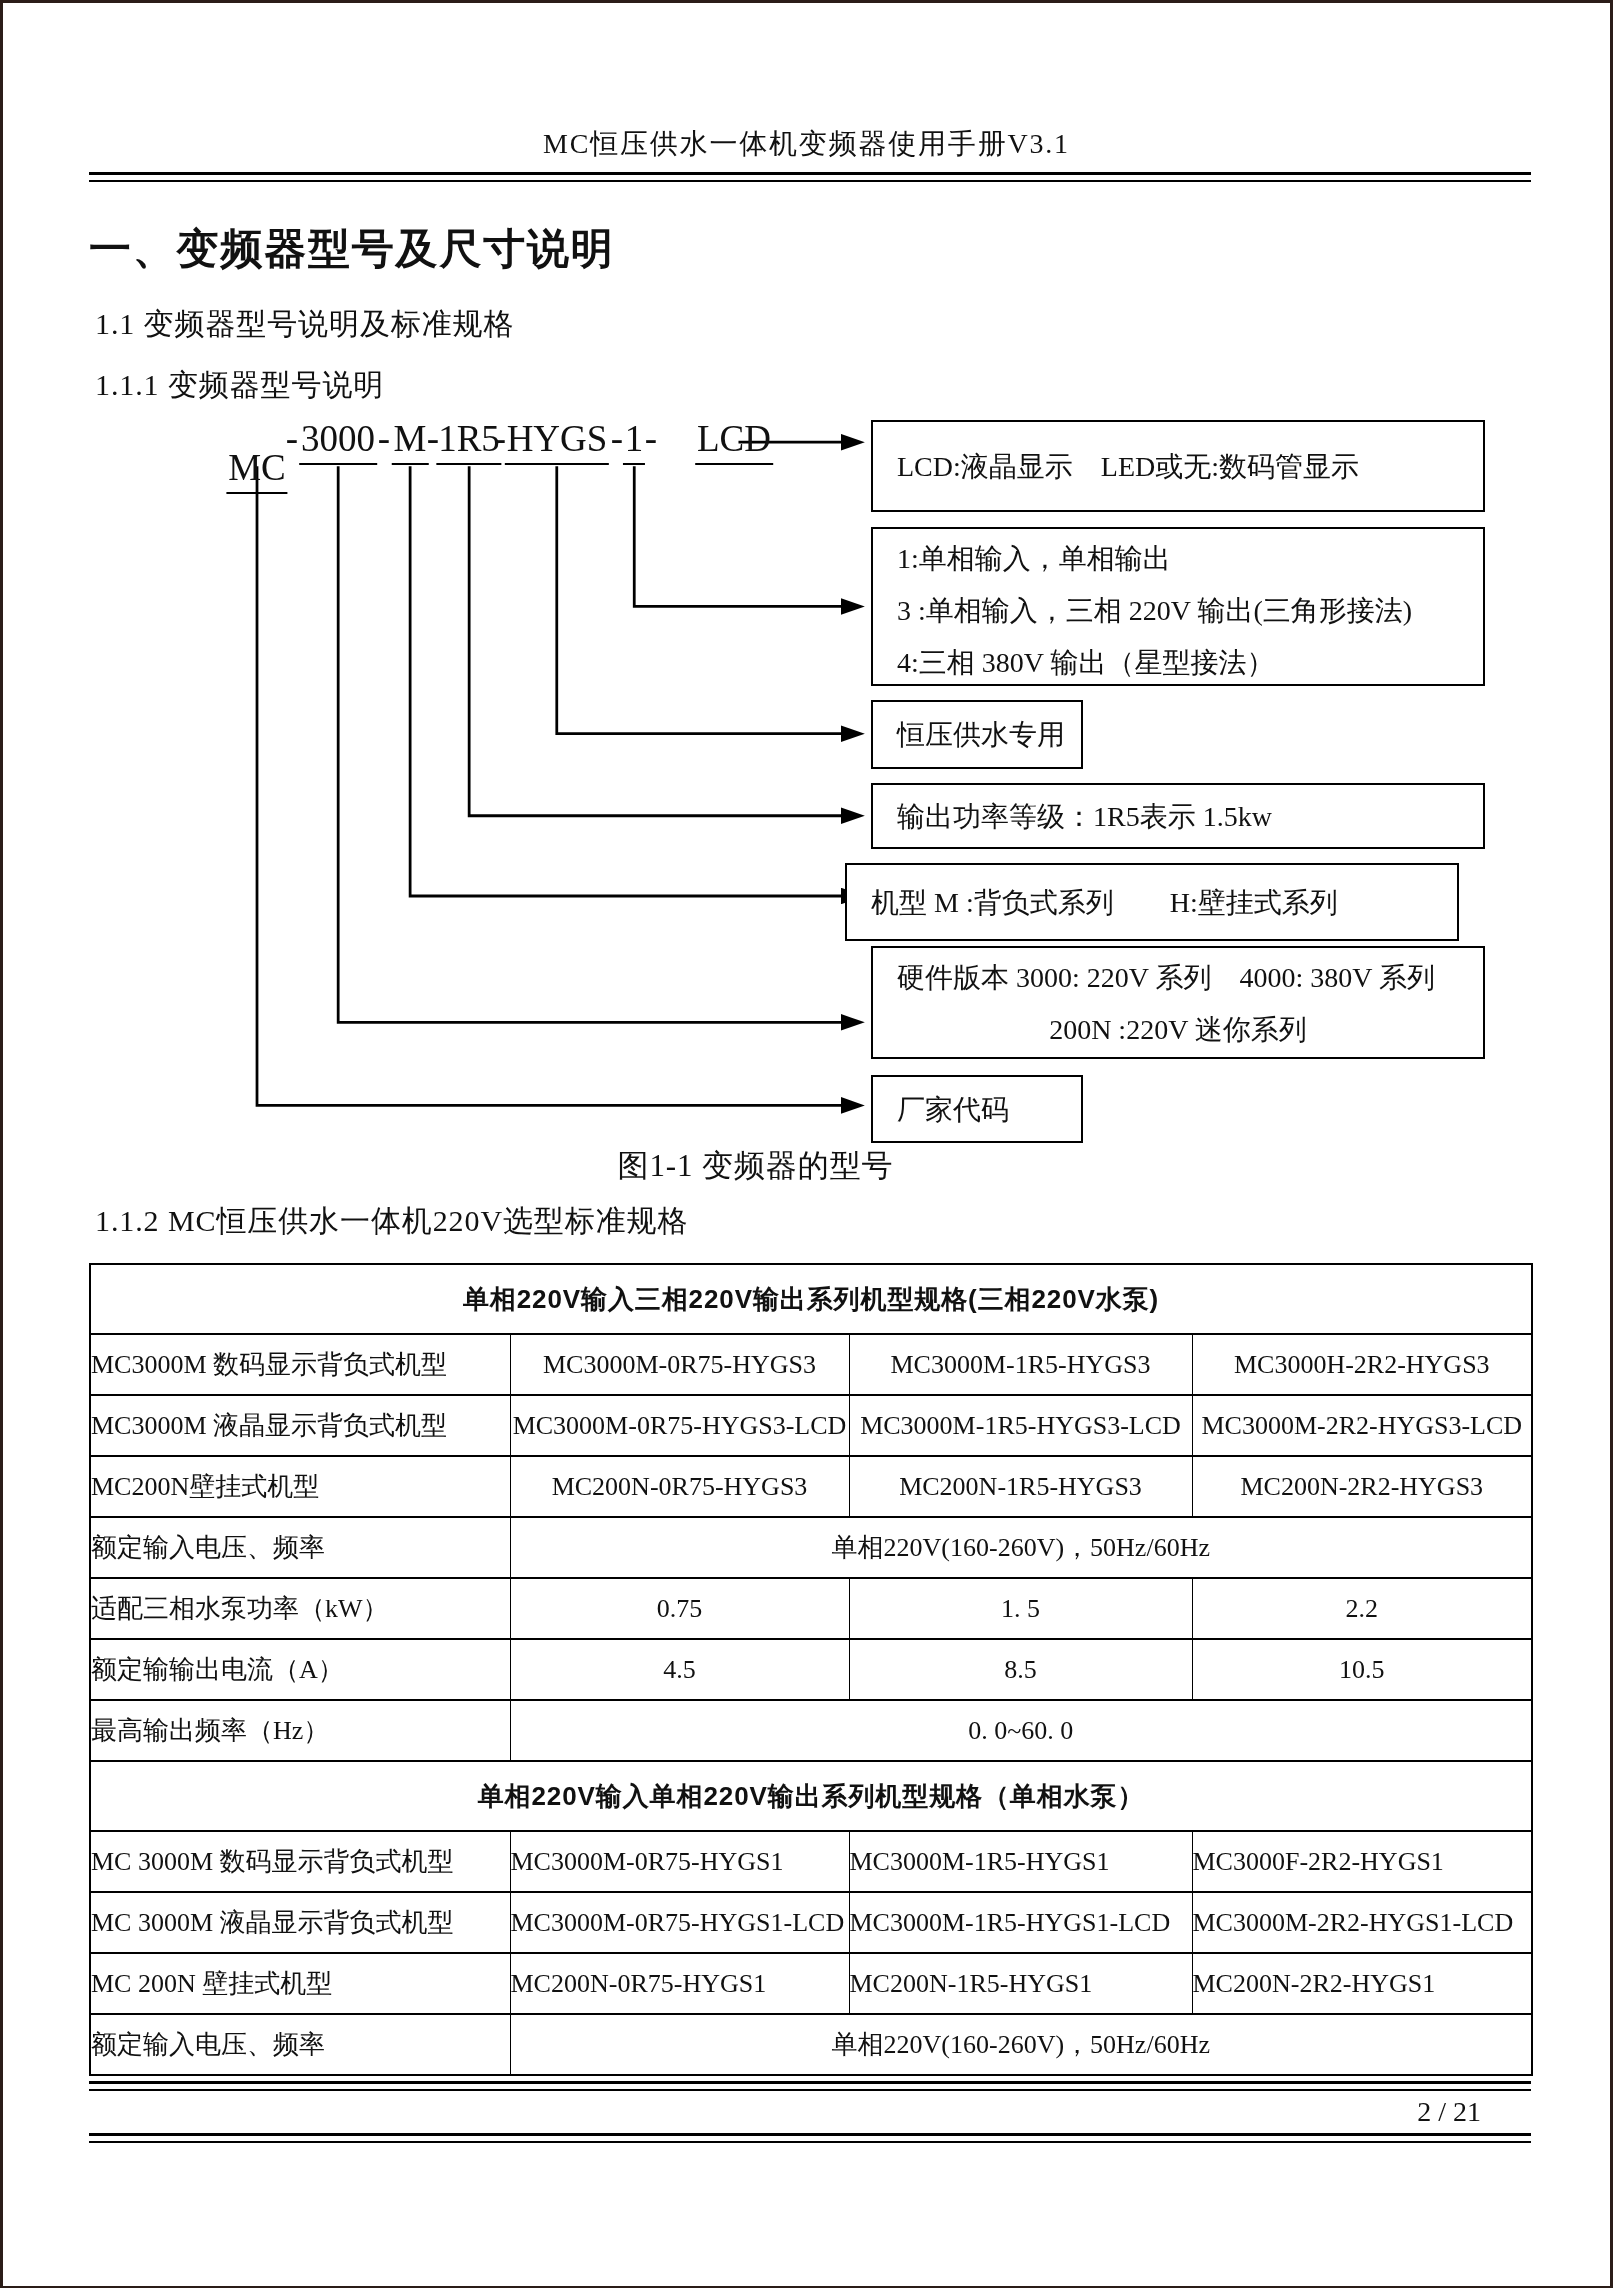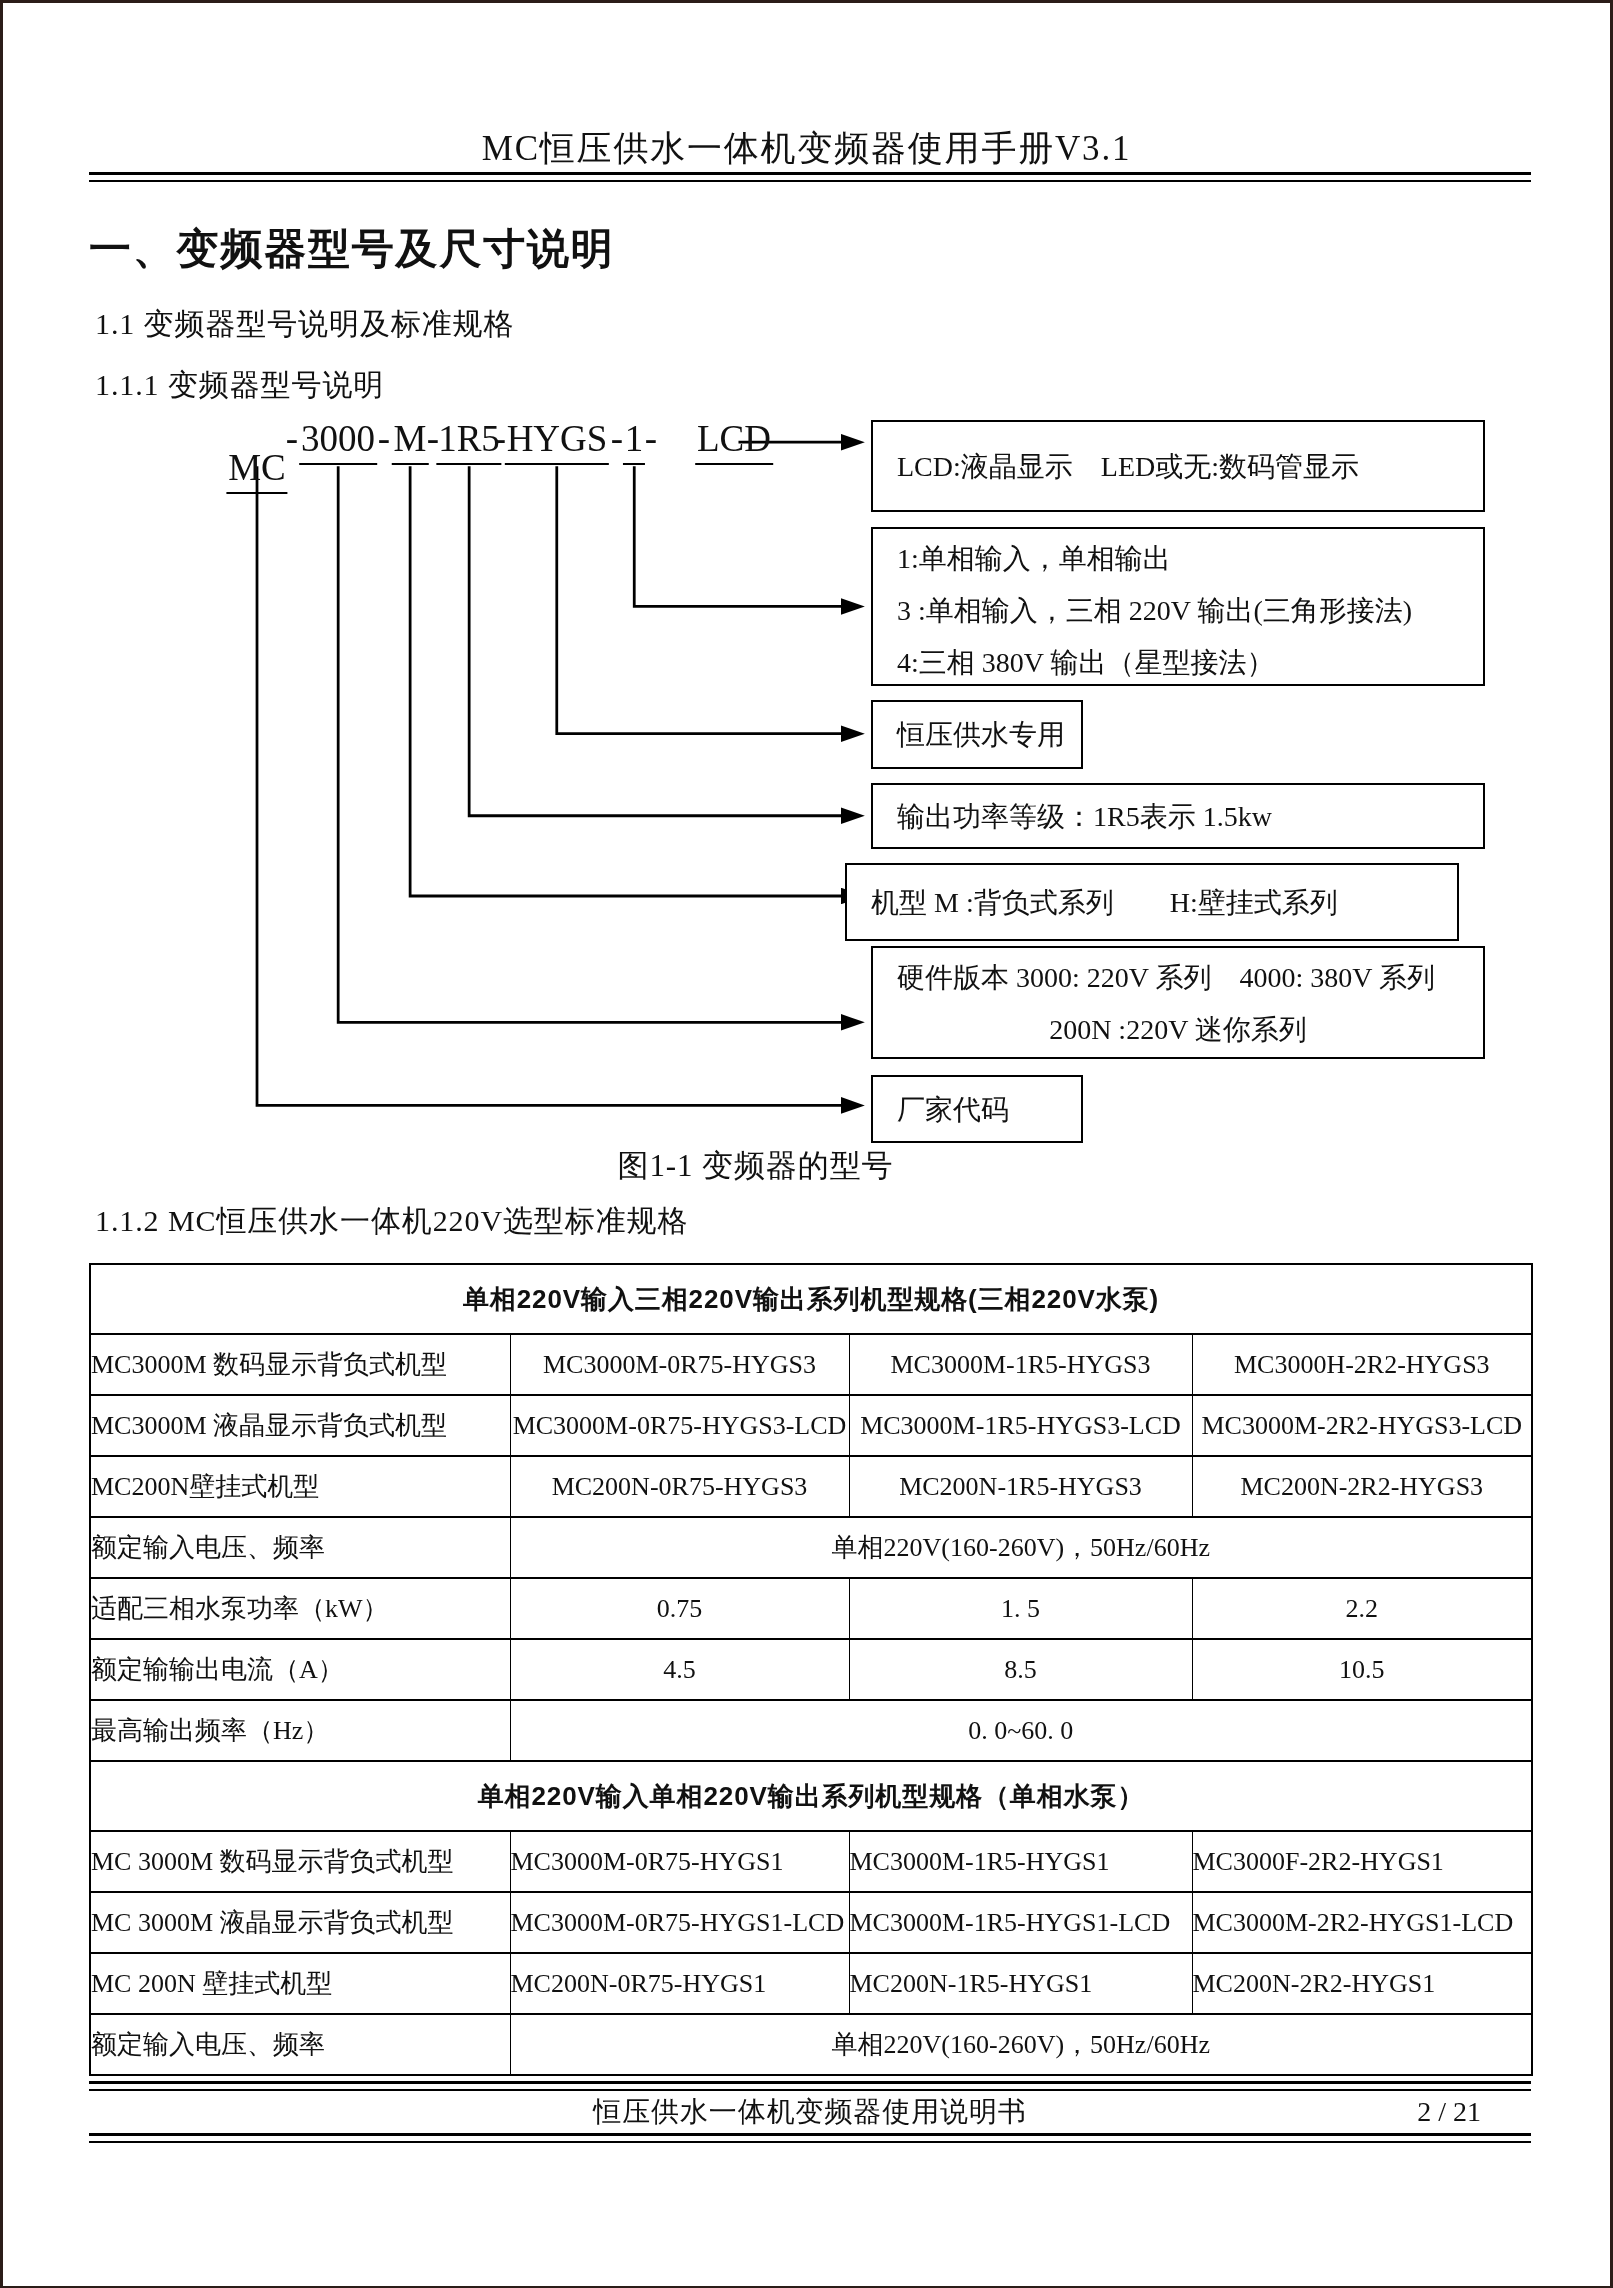--- a/index.html
+++ b/index.html
@@ -4,21 +4,21 @@
 <style>
   html,body{margin:0;padding:0;background:#e8e8e8;}
   .page{
     position:relative;width:1613px;height:2289px;background:#ffffff;
     border:3.7px solid #2b1d18;box-sizing:border-box;overflow:hidden;
     font-family:"Liberation Serif","DejaVu Serif",serif;color:#111111;
     margin:0 auto;
   }
   
   .doc-header{position:absolute;top:122px;left:0;width:100%;text-align:center;
-    font-size:35px;letter-spacing:1.8px;}
+    font-size:28px;letter-spacing:1.8px;}
   .rule-double{position:absolute;left:86px;width:1442px;height:4.6px;
     border-top:3.7px solid #000;border-bottom:2.8px solid #000;}
   #hdr-rule{top:169px;}
   
   .h1{position:absolute;top:218px;left:86px;font-size:42px;font-weight:bold;
     font-family:Liberation Serif, serif;letter-spacing:1.8px;}
   .h2{position:absolute;left:92px;font-size:30px;letter-spacing:0.9px;text-align:right;}
   #h11{top:301px;}
   #h111{top:362px;}
   #h112{top:1198px;}
@@ -205,18 +205,17 @@
           <td class="tl">MC200N-2R2-HYGS1</td>
         </tr>
         <tr class="drow">
           <td class="tl">额定输入电压、频率</td>
           <td colspan="3" class="tc">单相220V(160-260V)，50Hz/60Hz</td>
         </tr>
       </tbody>
   </table>
 
   <div class="rule-double" id="ftr-rule1"></div>
-  <div class="footer-text">恒压供水一体机变频器使用说明书</div>
   <div class="footer-page">2 / 21</div>
   <div class="rule-double" id="ftr-rule2"></div>
 
 </div>
 
 
 </body></html>

